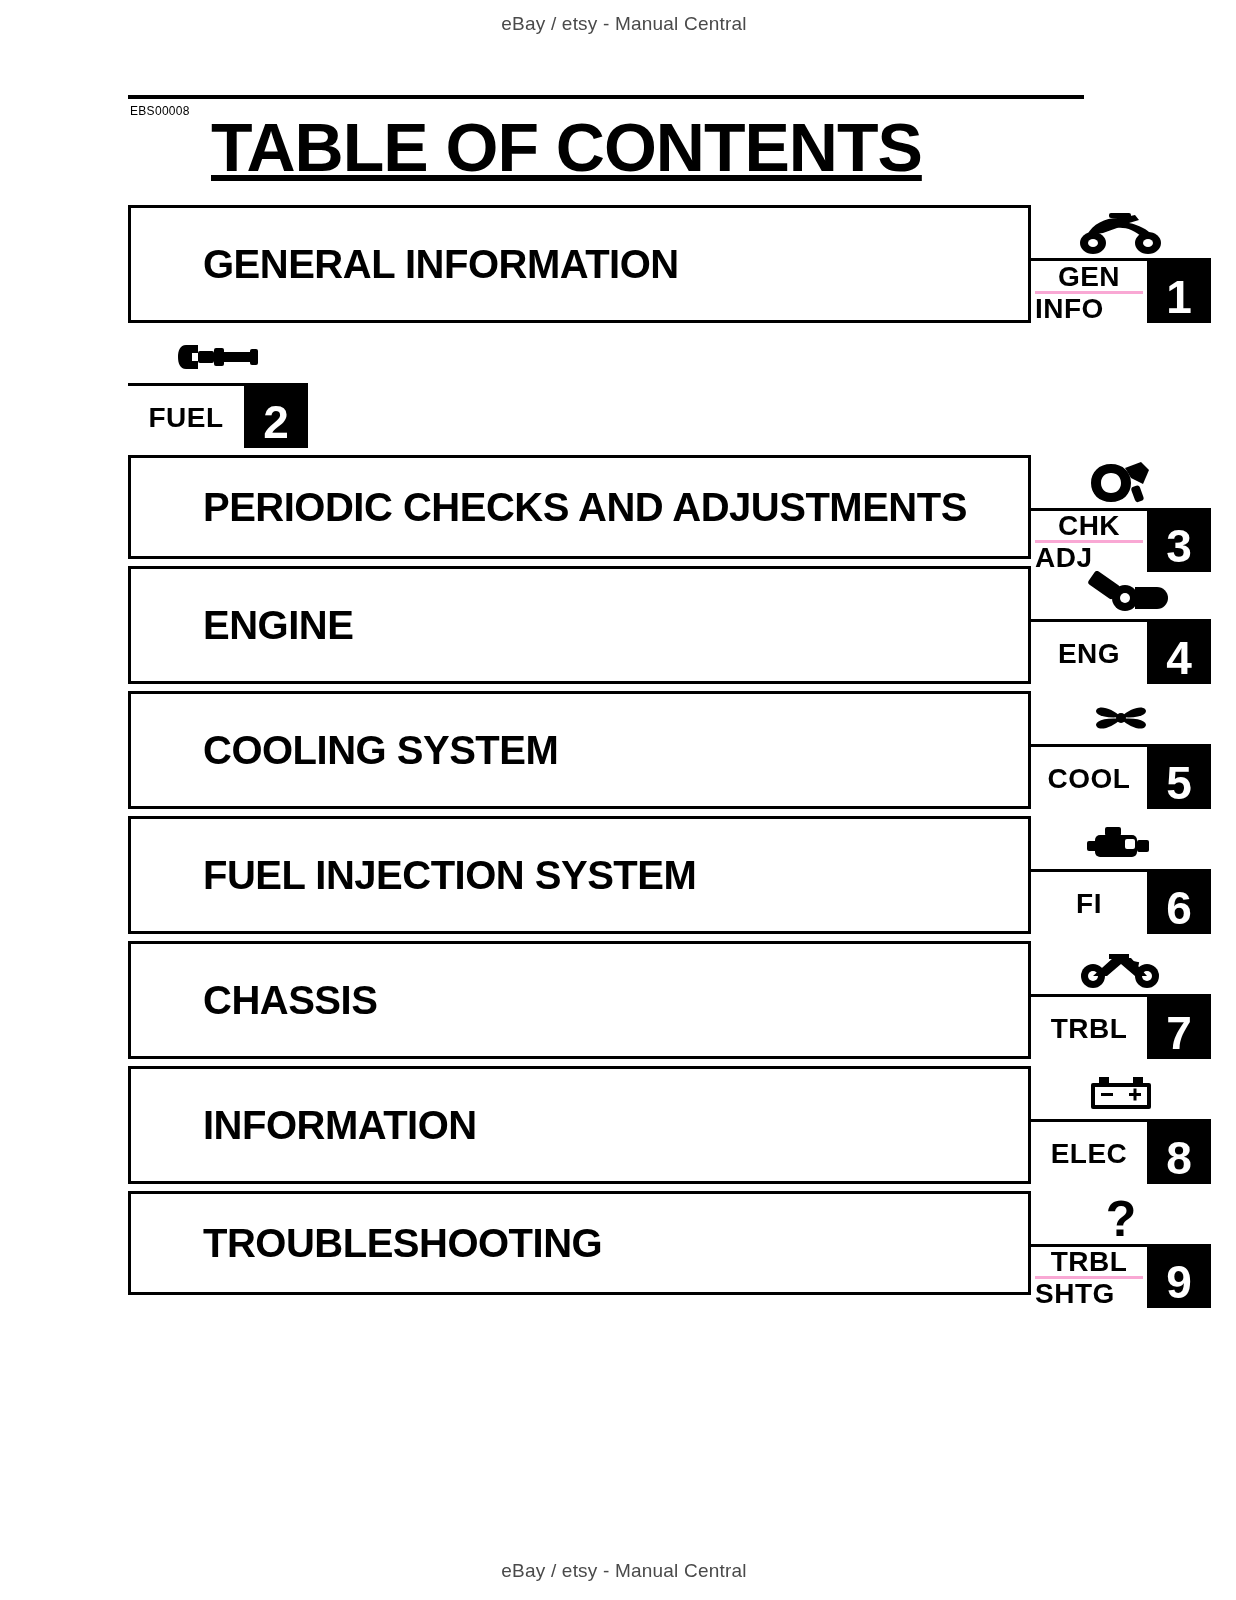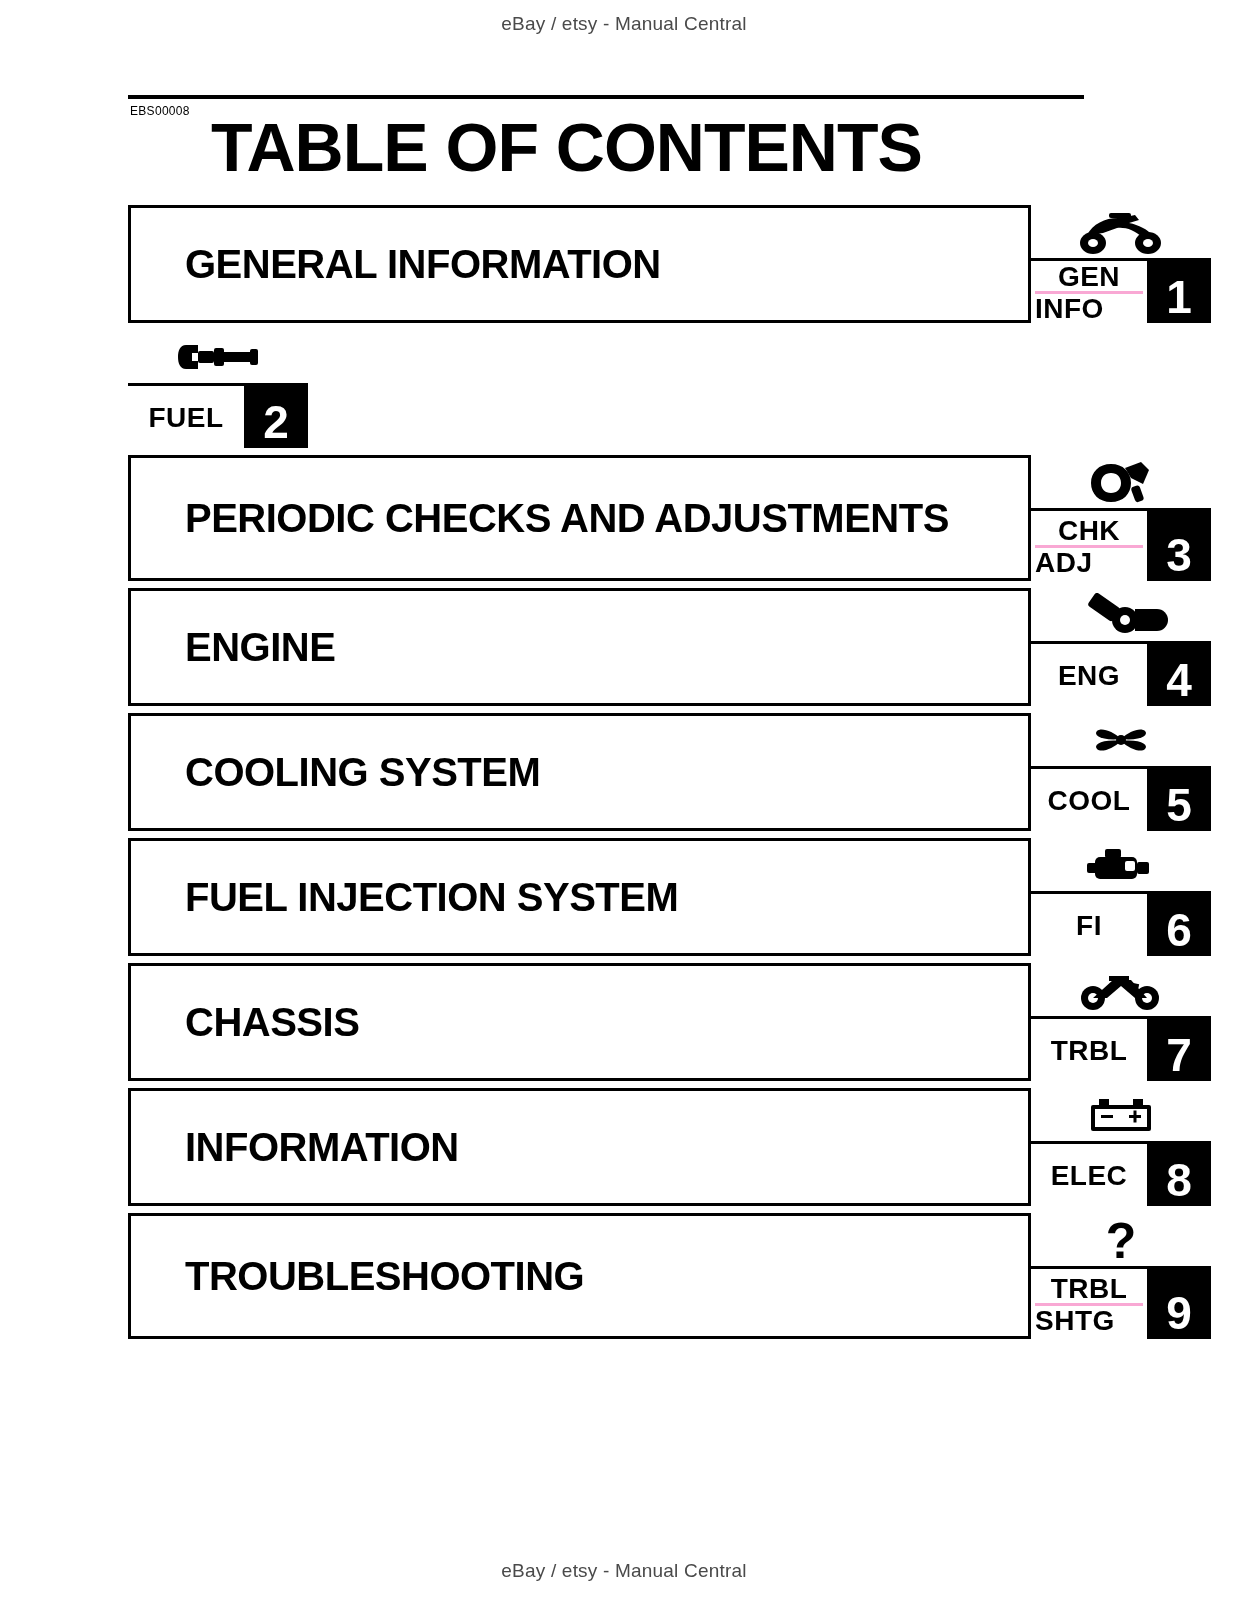--- a/index.html
+++ b/index.html
@@ -53,41 +53,42 @@
     line-height: 12px;
   }
 
   .title {
     font-size: 68px;
     font-weight: bold;
     letter-spacing: -1px;
     line-height: 72px;
     margin: -6px 0 0 83px;
     white-space: nowrap;
+    text-decoration: underline;
   }
 
   .toc {
     margin-top: 22px;
     width: 1083px;
   }
 
   .row {
     position: relative;
     display: flex;
     align-items: stretch;
     margin-bottom: 7px;
     height: 118px;
   }
 
   .row-label {
     flex: 0 0 903px;
     border: 3px solid #000;
     display: flex;
     align-items: center;
-    padding-left: 54px;
+    padding-left: 72px;
   }
 
   .row-label .name {
     font-size: 40px;
     font-weight: bold;
     line-height: 47px;
     letter-spacing: -0.5px;
   }
 
   .tab {
@@ -138,21 +139,21 @@
     font-size: 46px;
     font-weight: bold;
     display: flex;
     align-items: flex-end;
     justify-content: center;
     line-height: 48px;
     padding-bottom: 2px;
   }
 
   
-  .row.tall { height: 126px; }
+  .row.tall { height: 104px; }
 </style>
 </head>
 <body>
 
 <div class="watermark top">eBay / etsy - Manual Central</div>
 
 <div class="page">
 
   <div class="rule"></div>
   <div class="docid">EBS00008</div>

